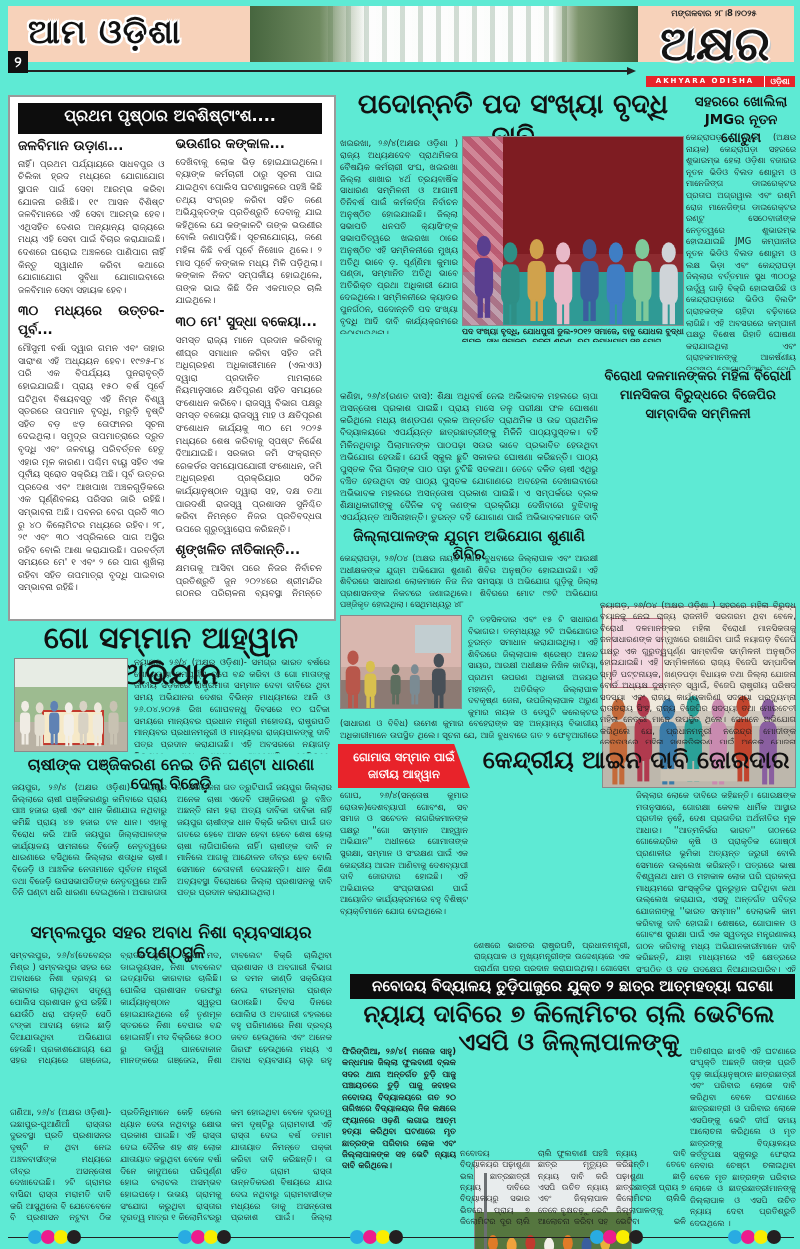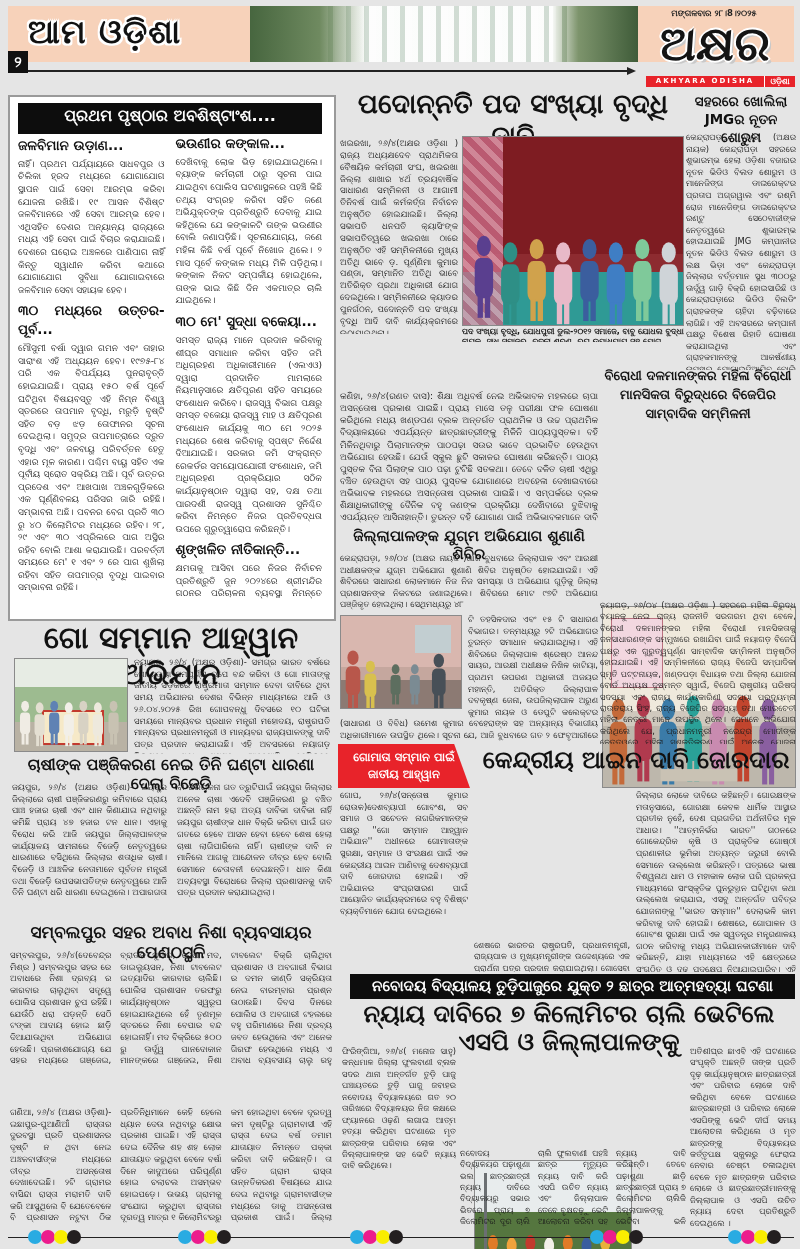--- a/index.html
+++ b/index.html
@@ -1,17 +1,17 @@
 <!DOCTYPE html>
 <html lang="or"><head>
 <meta charset="utf-8">
 <title>ଅକ୍ଷର</title>
 <style>
   html,body{margin:0;padding:0;background:#fff;}
-  #page{position:relative;width:800px;height:1249px;background:#e5e5e5;overflow:hidden;
+  #page{position:relative;width:800px;height:1249px;background:#5eead4;overflow:hidden;
         font-family:"DejaVu Sans","Liberation Sans",sans-serif;color:#1a1a1a;}
   .abs{position:absolute;}
   
   .banner{left:8px;top:6px;width:786px;height:56px;background:#f7d2ba;}
   .masthead{left:28px;top:12px;font-size:33px;font-weight:bold;color:#111;letter-spacing:1px;
     text-shadow:-2px 0 #fff,2px 0 #fff,0 -2px #fff,0 2px #fff,-2px -2px #fff,2px 2px #fff,-2px 2px #fff,2px -2px #fff;}
   .waterfall{left:250px;top:6px;width:388px;height:56px;overflow:hidden;
     background:
       repeating-linear-gradient(90deg,rgba(255,255,255,.85) 0 6px,rgba(190,205,195,.55) 6px 11px,rgba(255,255,255,.9) 11px 18px),
       linear-gradient(90deg,#5d7a55 0 14%,#a8bba0 14% 22%,#e8efe8 22% 78%,#9db08f 78% 88%,#4f6e48 88% 100%),
@@ -201,21 +201,21 @@
   <div class="abs bodytext" style="left:474px;top:940px;width:156px;height:32px;font-size:8.2px;">ଶେଷରେ ଭାରତର ରାଷ୍ଟ୍ରପତି, ପ୍ରଧାନମନ୍ତ୍ରୀ, ରାଜ୍ୟପାଳ ଓ ମୁଖ୍ୟମନ୍ତ୍ରୀଙ୍କ ଉଦ୍ଦେଶ୍ୟରେ ଏକ ପ୍ରାର୍ଥନା ପତ୍ର ପ୍ରଦାନ କରାଯାଇଥିଲା। ଗୋସେବା ଭାବନା, ଅବୈଧ ବଧ ଓ ଗୋଚର ଜମି ସୁରକ୍ଷା ନେଇ ଦାବି ଉଠିଥିଲା।</div>
   <div class="abs bodytext" style="left:636px;top:790px;width:160px;height:182px;font-size:8.4px;">ଜିଲ୍ଲାର ଲୋକେ ଦାବିରେ କହିଛନ୍ତି। ଗୋରକ୍ଷଙ୍କ ମତାନୁସାରେ, ଗୋରକ୍ଷା କେବଳ ଧାର୍ମିକ ଆସ୍ଥାର ପ୍ରତୀକ ନୁହେଁ, ଦେଶ ପ୍ରଗତିର ଅର୍ଥନୀତିର ମୂଳ ଆଧାର। ''ଆତ୍ମନିର୍ଭର ଭାରତ'' ଗଠନରେ ଗୋକେନ୍ଦ୍ରିକ କୃଷି ଓ ପ୍ରାକୃତିକ ଗୋଷ୍ଠୀ ପ୍ରଣାଳୀର ଭୂମିକା ଅତ୍ୟନ୍ତ ଜରୁରୀ ବୋଲି ସେମାନେ ଉଲ୍ଲେଖ କରିଛନ୍ତି। ପତ୍ରରେ ଭାଷା ବିଶ୍ୱନାଥ ଧାମ ଓ ମହାକାଳ ଲୋକ ପରି ପ୍ରକଳ୍ପ ମାଧ୍ୟମରେ ସାଂସ୍କୃତିକ ପୁନରୁତ୍ଥାନ ଘଟିଥିବା କଥା ଉଲ୍ଲେଖ କରାଯାଇ, ଏସବୁ ଅନ୍ତର୍ଗତ ପବିତ୍ର ଯୋଜନାଙ୍କୁ ''ଭାରତ ସମ୍ମାନ'' ଦେଲାଭଳି କାମ କରିବାକୁ ଦାବି ହୋଇଛି। ଶେଷରେ, ଗୋପାଳନ ଓ ଗୋବଂଶ ସୁରକ୍ଷା ପାଇଁ ଏକ ସ୍ୱତନ୍ତ୍ର ମନ୍ତ୍ରଣାଳୟ ଗଠନ କରିବାକୁ ମଧ୍ୟ ଅଭିଯାନକାରୀମାନେ ଦାବି କରିଛନ୍ତି, ଯାହା ମାଧ୍ୟମରେ ଏହି କ୍ଷେତ୍ରରେ ସଂଗଠିତ ଓ ଦୃଢ଼ ପଦକ୍ଷେପ ନିଆଯାଇପାରିବ। ଏହି କାର୍ଯ୍ୟକ୍ରମରେ ସୁଦର୍ଶନ ମିଶ୍ର, ଅଜୀର ପରଣାଯିକ, ଚତୁରାଣ ସାହୁ ସହଯୋଗ କରିଥିଲେ।</div>
 
   <h2 class="abs head" style="left:8px;top:922px;width:326px;font-size:17px;">ସମ୍ବଲପୁର ସହର ଅବାଧ ନିଶା ବ୍ୟବସାୟର ପେଣ୍ଠସ୍ଥଳି</h2>
   <div class="abs bodytext" style="left:10px;top:950px;width:322px;height:126px;font-size:8.5px;column-count:3;column-gap:9px;">ସମ୍ବଲପୁର, ୨୬/୪(ଦେବେନ୍ଦ୍ର ମିଶ୍ର ) ସମ୍ବଲପୁର ସହର ରେ ଅବାଧରେ ନିଶା ଦ୍ରବ୍ୟ ର କାରବାର ଚାଲୁଥିବା ସତ୍ତ୍ୱେ ପୋଲିସ ପ୍ରଶାସନ ଚୁପ ରହିଛି। ଯେଉଁଠି ଧରା ପଡ଼ନ୍ତି ସେଠି ଟଙ୍କା ଆଦାୟ ହୋଇ ଛାଡ଼ି ଦିଆଯାଉଥିବା ଅଭିଯୋଗ ହେଉଛି। ପ୍ରକାଶଯୋଗ୍ୟ ଯେ ସହର ମଧ୍ୟରେ ଗଞ୍ଜେଇ, ବ୍ରାଉନ ସୁଗାର, ଦେଶୀ ମଦ, ଡାଇଲ୍ୟୁସନ, ନିଶା ଟାବଲେଟ ଇତ୍ୟାଦିର କାରବାର ଚାଲିଛି। ପୋଲିସ ପ୍ରଶାସନ ତରଫରୁ କାର୍ଯ୍ୟାନୁଷ୍ଠାନ ସ୍ୱରୂପ ହୋଇଯାଉଥିଲେ ହେଁ ତୃଣମୂଳ ସ୍ତରରେ ନିଶା ବେପାର ବନ୍ଦ ହୋଇନାହିଁ। ମଦ ବିକ୍ରିରେ ୫୦୦ ରୁ ଊର୍ଦ୍ଧ୍ୱ ପାନଦୋକାନ ମାନଙ୍କରେ ଗଞ୍ଜେଇ, ନିଶା ଟାବଲେଟ ବିକ୍ରି ଚାଲିଥିବା ପ୍ରଶାସନ ଓ ଅବଗାରୀ ବିଭାଗ ର ଦମନ କାଣ୍ଡି ସକ୍ରିୟତା ନେଇ ବାରମ୍ବାର ପ୍ରଶ୍ନ ଉଠାଉଛି। ଦିବସ ଦିନରେ ପୋଲିସ ଓ ଅବଗାରୀ ଟହଲରେ ବହୁ ପରିମାଣରେ ନିଶା ଦ୍ରବ୍ୟ ଜବତ ହେଉଥିଲେ ଏବଂ ଅନେକ ଗିରଫ ହେଉଥିଲେ ମଧ୍ୟ ଏ ଅବାଧ ବ୍ୟବସାୟ ଚାଲୁ ରହୁ ଥିବା ପଛରେ ନିଶ୍ଚିତ କାହାଣି ପ୍ରଚ୍ଛନ୍ନ ହାତ ରହି ଥିବା ସାଧାରଣ ରେ ସନ୍ଦେହ ବୃଦ୍ଧି ପାଉଛି।</div>
 
   <div class="abs bodytext" style="left:10px;top:1107px;width:322px;height:124px;font-size:8.5px;column-count:3;column-gap:9px;">ଗଣିଆ, ୨୬/୪ (ଅକ୍ଷର ଓଡ଼ିଶା)- ଇଛାପୁର-ପୁଆଣିଆଁ ରାସ୍ତାର ଦୁରବସ୍ଥା ପ୍ରତି ପ୍ରଶାସନର ଦୃଷ୍ଟି ନ ଥିବା ନେଇ ଅଞ୍ଚଳବାସୀଙ୍କ ମଧ୍ୟରେ ତୀବ୍ର ଅସନ୍ତୋଷ ଦେଖାଦେଇଛି। ୨ଟି ଗ୍ରାମର ବାସିନ୍ଦା ରାସ୍ତା ମରାମତି ଦାବି କରି ଆସୁଥିଲେ ବି ଯେତେବେଳେ ବି ପ୍ରଶାସନ ନଟୁବା ଠିକ ପ୍ରତିନିଧିମାନେ କେହି ହେଲେ ଧ୍ୟାନ ଦେଉ ନଥିବାରୁ କ୍ଷୋଭ ପ୍ରକାଶ ପାଇଛି। ଏହି ରାସ୍ତା ଦେଇ ଦୈନିକ ଶହ ଶହ ଲୋକ ଯାତାୟାତ କରୁଥିବା ବେଳେ ବର୍ଷା ଦିନେ କାଦୁଅରେ ପରିପୂର୍ଣ୍ଣ ହୋଇ ଚଲାଚଲ ଅସମ୍ଭବ ହୋଇପଡ଼େ। ଉଭୟ ଗ୍ରାମକୁ ସଂଯୋଗ କରୁଥିବା ରାସ୍ତାର ଦୂରତ୍ୱ ମାତ୍ର ୧ କିଲୋମିଟରରୁ କମ ହୋଇଥିବା ବେଳେ ଦୂରତ୍ୱ କମ ଦୃଷ୍ଟିରୁ ଗ୍ରାମବାସୀ ଏହି ରାସ୍ତା ଦେଇ ବର୍ଷ ତମାମ ଯାତାୟାତ ନିମନ୍ତେ ପକ୍କା କରିବା ଦାବି କରିଛନ୍ତି। ତା ସହିତ ଗ୍ରାମ ରାସ୍ତା ଉନ୍ନତିକରଣ ବିଷୟରେ ଯାଇ ଦେଇ ନଥିବାରୁ ଗ୍ରାମବାସୀଙ୍କ ମଧ୍ୟରେ ଡାକୁ ଅସନ୍ତୋଷ ପ୍ରକାଶ ପାଇଁ। ଜିଲ୍ଲା ପ୍ରଶାସନ ଓ ସ୍ଥାନୀୟ ବିଧାୟକ ନିର୍ଦ୍ଦେଶକ ଦୃଷ୍ଟି ଦେବାକୁ ଇଛାପୁର ଓ ପୁଆଣିଆଁ ଗ୍ରାମର ବାସିନ୍ଦା ଦାବି କରିଛନ୍ତି।</div>
 
   <div class="abs barhead" style="left:350px;top:974px;width:445px;height:25px;font-size:15px;line-height:25px;">ନବୋଦୟ ବିଦ୍ୟାଳୟ ତୁଡ଼ିପାଜୁରେ ଯୁକ୍ତ ୨ ଛାତ୍ର ଆତ୍ମହତ୍ୟା ଘଟଣା</div>
   <h2 class="abs head" style="left:340px;top:1000px;width:458px;font-size:24px;">ନ୍ୟାୟ ଦାବିରେ ୭ କିଲୋମିଟର ଚାଲି ଭେଟିଲେ ଏସପି ଓ ଜିଲ୍ଲାପାଳଙ୍କୁ</h2>
-  <div class="abs bodytext" style="left:342px;top:1046px;width:114px;height:188px;font-size:8.3px;">ଫିରିଙ୍ଗିଆ, ୨୬/୪( ମନୋଜ ସାହୁ) କନ୍ଧମାଳ ଜିଲ୍ଲା ଫୁଲବାଣୀ ବ୍ଲକ ସଦର ଥାନା ଅନ୍ତର୍ଗତ ତୁଡ଼ି ପାଜୁ ପଞ୍ଚାୟତରେ ତୁଡ଼ି ପାଜୁ ଜବାହର ନବୋଦୟ ବିଦ୍ୟାଳୟରେ ଗତ ୨୦ ତାରିଖରେ ବିଦ୍ୟାଳୟର ନିଜ କକ୍ଷରେ ଫ୍ୟାନରେ ଓଢ଼ଣି ଲଗାଇ ଆତ୍ମ ହତ୍ୟା କରିଥିବା ଘଟଣାରେ ମୃତ ଛାତ୍ରଙ୍କ ପରିବାର ଲୋକ ଏବଂ ଜିଲ୍ଲାପାଳଙ୍କ ସହ ଭେଟି ନ୍ୟାୟ ଦାବି କରିଥିଲେ।</div>
+  <div class="abs bodytext" style="left:342px;top:1046px;width:114px;height:188px;font-size:8.3px;font-weight:bold;">ଫିରିଙ୍ଗିଆ, ୨୬/୪( ମନୋଜ ସାହୁ) କନ୍ଧମାଳ ଜିଲ୍ଲା ଫୁଲବାଣୀ ବ୍ଲକ ସଦର ଥାନା ଅନ୍ତର୍ଗତ ତୁଡ଼ି ପାଜୁ ପଞ୍ଚାୟତରେ ତୁଡ଼ି ପାଜୁ ଜବାହର ନବୋଦୟ ବିଦ୍ୟାଳୟରେ ଗତ ୨୦ ତାରିଖରେ ବିଦ୍ୟାଳୟର ନିଜ କକ୍ଷରେ ଫ୍ୟାନରେ ଓଢ଼ଣି ଲଗାଇ ଆତ୍ମ ହତ୍ୟା କରିଥିବା ଘଟଣାରେ ମୃତ ଛାତ୍ରଙ୍କ ପରିବାର ଲୋକ ଏବଂ ଜିଲ୍ଲାପାଳଙ୍କ ସହ ଭେଟି ନ୍ୟାୟ ଦାବି କରିଥିଲେ।</div>
 
   <div class="abs bodytext" style="left:690px;top:1046px;width:106px;height:190px;font-size:8.3px;">ଅତିଶୀଘ୍ର ଛାଏବି ଏହି ଘଟଣାରେ ସଂପୃକ୍ତି ଅଛନ୍ତି ତାଙ୍କ ପ୍ରତି ଦୃଢ଼ କାର୍ଯ୍ୟାନୁଷ୍ଠାନ ଛାତ୍ରଛାତ୍ରୀ ଏବଂ ପରିବାର ଲୋକେ ଦାବି କରିଥିବା ବେଳେ ଘଟଣାରେ ଛାତ୍ରଛାତ୍ରୀ ଓ ପରିବାର ଲୋକେ ଏସପିଙ୍କୁ ଭେଟି ଦୀର୍ଘ ସମୟ ଆଲୋଚନା କରିଥିଲେ ଓ ମୃତ ଛାତ୍ରଙ୍କୁ ବିଦ୍ୟାଳୟର କର୍ତ୍ତୃପକ୍ଷ ସ୍କୁଲରୁ ଫେରାଇ ନେବାର ଚେଷ୍ଟା ଚଳାଇଥିବା ବେଳେ ମୃତ ଛାତ୍ରଙ୍କ ପରିବାର ଲୋକେ ଓ ଛାତ୍ରଛାତ୍ରୀମାନଙ୍କୁ ଜିଲ୍ଲାପାଳ ଓ ଏସପି ଉଚିତ ନ୍ୟାୟ ଦେବା ପ୍ରତିଶ୍ରୁତି ଦେଇଥିଲେ ।</div>
   <div class="abs bodytext" style="left:460px;top:1148px;width:226px;height:86px;font-size:8.2px;column-count:3;column-gap:8px;">ନବୋଦୟ ବିଦ୍ୟାଳୟର ପଢ଼ାଶୁଣା ଭଲ ଛାତ୍ରଛାତ୍ରୀ ନ୍ୟାୟ ଦାବିରେ ବିଦ୍ୟାଳୟରୁ ସଭାର ଭିତରେ ପ୍ରାୟ ୭ କିଲୋମିଟର ଦୂର ଚାଲି ଚାଲି ଫୁଲବାଣୀ ପହଞ୍ଚି ଛାତ୍ର ମୃତ୍ୟୁର ନ୍ୟାୟ ଦାବି କରି ଏସପି ଉଚିତ ନ୍ୟାୟ ଏବଂ ଜିଲ୍ଲାପାଳ ତେବେ ବୃକ୍ଷଚଢ଼ୁ ଭେଟି ଆଲୋଚନା କରିବା ସହ ନ୍ୟାୟ ଦାବି କରିଛନ୍ତି। ତେବେ ପଢ଼ାଶୁଣା ଛାଡ଼ି ଛାତ୍ରଛାତ୍ରୀ ପ୍ରାୟ ୭ କିଲୋମିଟର ଚାଲିକି ଜିଲ୍ଲାପାଳଙ୍କୁ ଭେଟିବା ଭଳି ଅଭାବନୀୟ ଘଟଣାରେ ପ୍ରଶାସନ ଉପରେ ଅସନ୍ତୋଷ ପ୍ରକାଶ କରିଛନ୍ତି ଅଞ୍ଚଳବାସୀ । ଅନ୍ୟପଟେ ସୁଦୂରୁ ଡେଲ ଜବକ ଜଣାଯିବ ଓ ଯିଏ ବି ସଂପୃକ୍ତ ଅଛନ୍ତି ତାଙ୍କ ବିରୁଦ୍ଧରେ ଦୃଢ଼ କାର୍ଯ୍ୟାନୁଷ୍ଠାନ ସ୍ୱତନ୍ତ୍ର ଦଳଯୋଗେ ହେବ ବୋଲି ପରିବାର ଲୋକ ଓ ଛାତ୍ରଛାତ୍ରୀମାନଙ୍କୁ ଜିଲ୍ଲାପାଳ ବେଶ ଭୂକ୍ଷଣ ପ୍ରତିଶୃତି ଦେଇଥିଲେ ।</div>
 
   <div class="abs footline"></div>
   <div class="abs dots" style="left:28px;">
       <span class="dot c"></span>
       <span class="dot m"></span>
       <span class="dot y"></span>
       <span class="dot k"></span>

